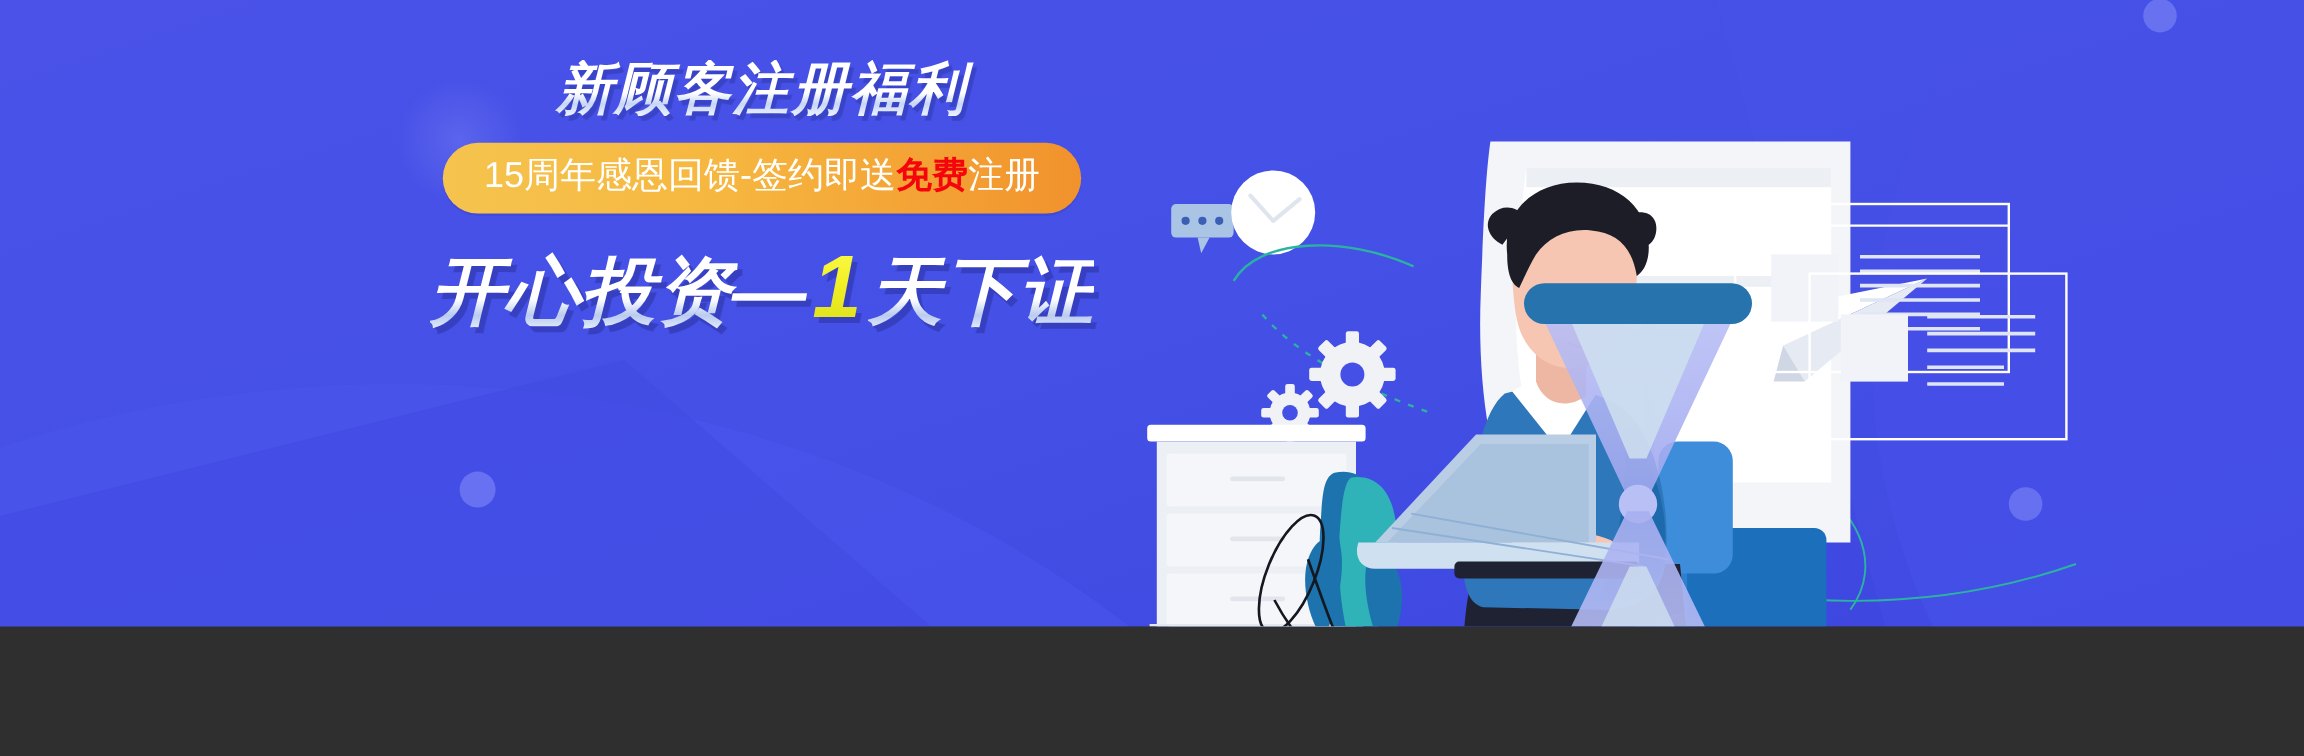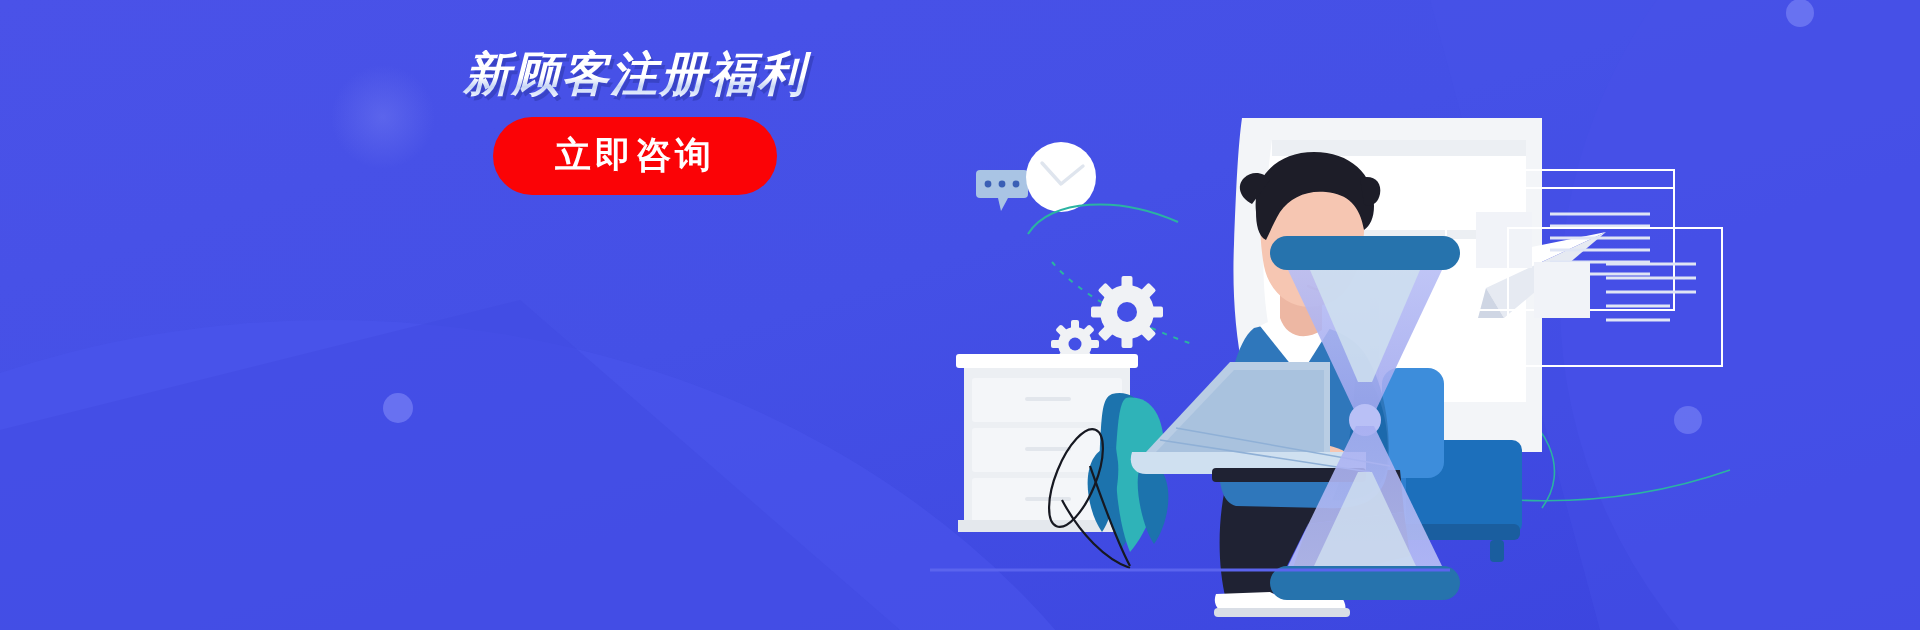--- a/index.html
+++ b/index.html
@@ -3,21 +3,21 @@
 <meta charset="utf-8">
 <style>
   html, body {
     margin: 0;
     padding: 0;
     background: #2f2f2f;
   }
   .banner {
     position: relative;
     width: 1920px;
-    height: 630px;
+    height: 522px;
     overflow: hidden;
     font-family: "Liberation Sans", "DejaVu Sans", sans-serif;
     background: linear-gradient(160deg, #4a52e8 0%, #4450e6 35%, #3c45df 70%, #3f4ae2 100%);
   }
 
   
   .bg-svg {
     position: absolute;
     inset: 0;
     width: 1920px;
@@ -367,18 +367,19 @@
         <rect x="340" y="566" width="190" height="34" rx="17" fill="#2673ad"></rect>
       </g>
 
       <line x1="-10" y1="570" x2="520" y2="570" stroke="#5b64ee" stroke-width="3"></line>
     </svg>
   </div>
 
   <div class="copy">
     <div class="kicker">新顾客注册福利</div>
 
-
-
-    <button class="cta">立即咨询</button>
+    <div class="pill"><span>15周年感恩回馈-签约即送</span><span class="hot">免费</span><span>注册</span></div>
+
+    <div class="tagline"><span class="tl-w">开心投资—</span><span class="tl-y">1</span><span class="tl-w">天下证</span></div>
+
   </div>
 
 </div>
 
 </body></html>

